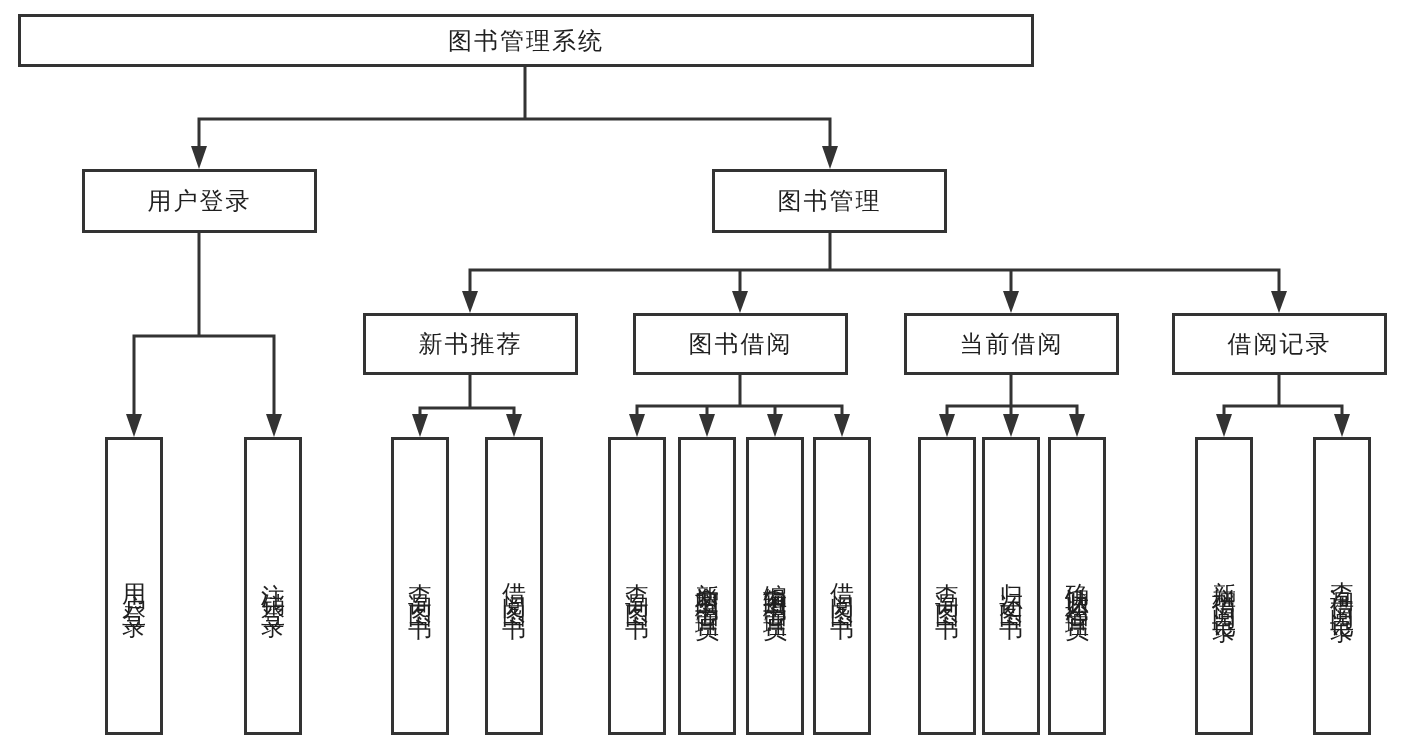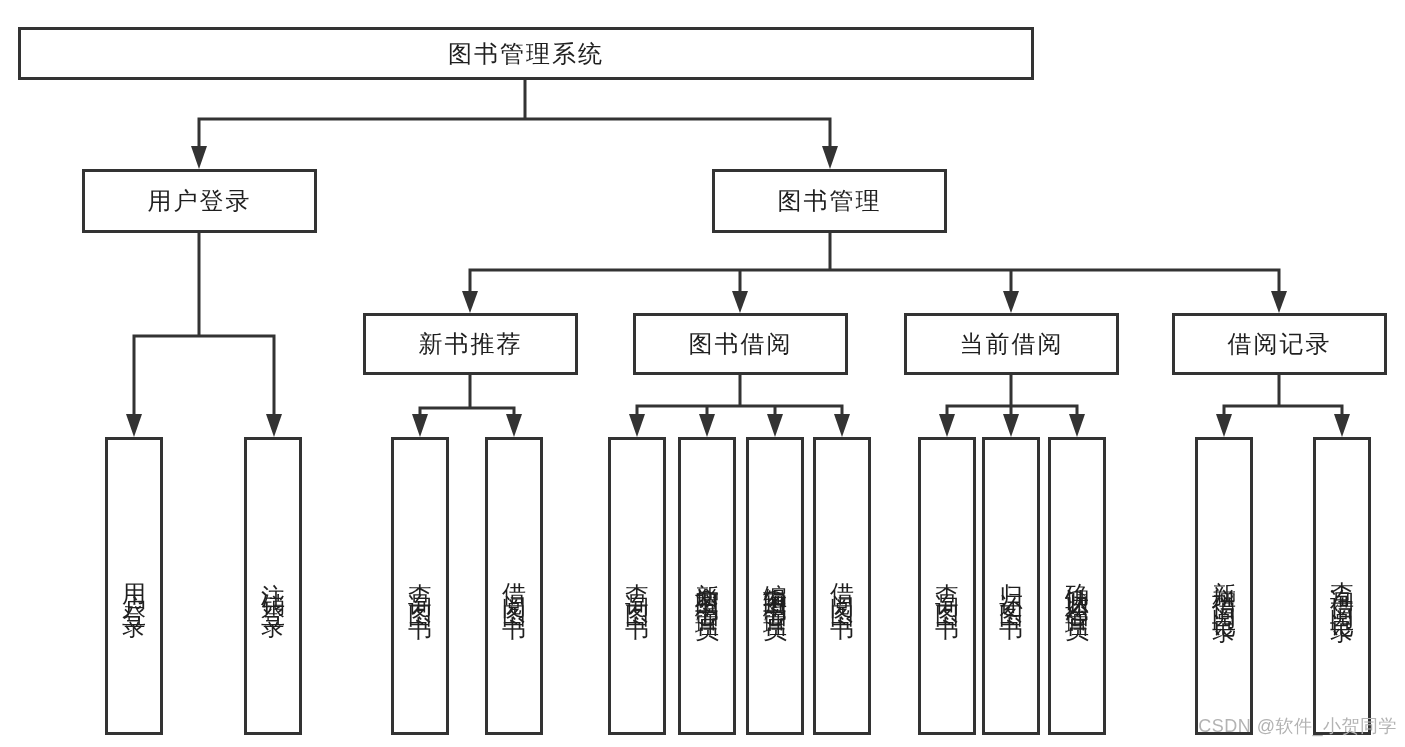--- a/index.html
+++ b/index.html
@@ -116,21 +116,21 @@
       <polygon points="1003,414 1019,414 1011,437"></polygon>
       <polygon points="1069,414 1085,414 1077,437"></polygon>
     </g>
     <g>
       <path d="M1279 375 V406 M1224 406 H1342 M1224 406 V416 M1342 406 V416"></path>
       <polygon points="1216,414 1232,414 1224,437"></polygon>
       <polygon points="1334,414 1350,414 1342,437"></polygon>
     </g>
   </svg>
 
-  <div class="box" style="left:18px;top:27px;width:1016px;height:53px">
+  <div class="box" style="left:18px;top:14px;width:1016px;height:53px">
     <span class="hlabel">图书管理系统</span>
   </div>
 
   <div class="box" style="left:82px;top:169px;width:235px;height:64px">
     <span class="hlabel">用户登录</span>
   </div>
   <div class="box" style="left:363px;top:313px;width:215px;height:62px">
     <span class="hlabel">新书推荐</span>
   </div>
 
@@ -184,15 +184,14 @@
     <span class="vtext" style="letter-spacing: 5px;">确认归还（管理员）</span>
   </div>
 
   <div class="box leaf" style="left:1195px">
     <span class="vtext" style="letter-spacing: 8px;">新增借阅记录</span>
   </div>
   <div class="box leaf" style="left:1313px">
     <span class="vtext" style="letter-spacing: 8px;">查询借阅记录</span>
   </div>
 
-  <div class="watermark">CSDN @软件_小贺同学</div>
 
 </div>
 
 </body></html>

